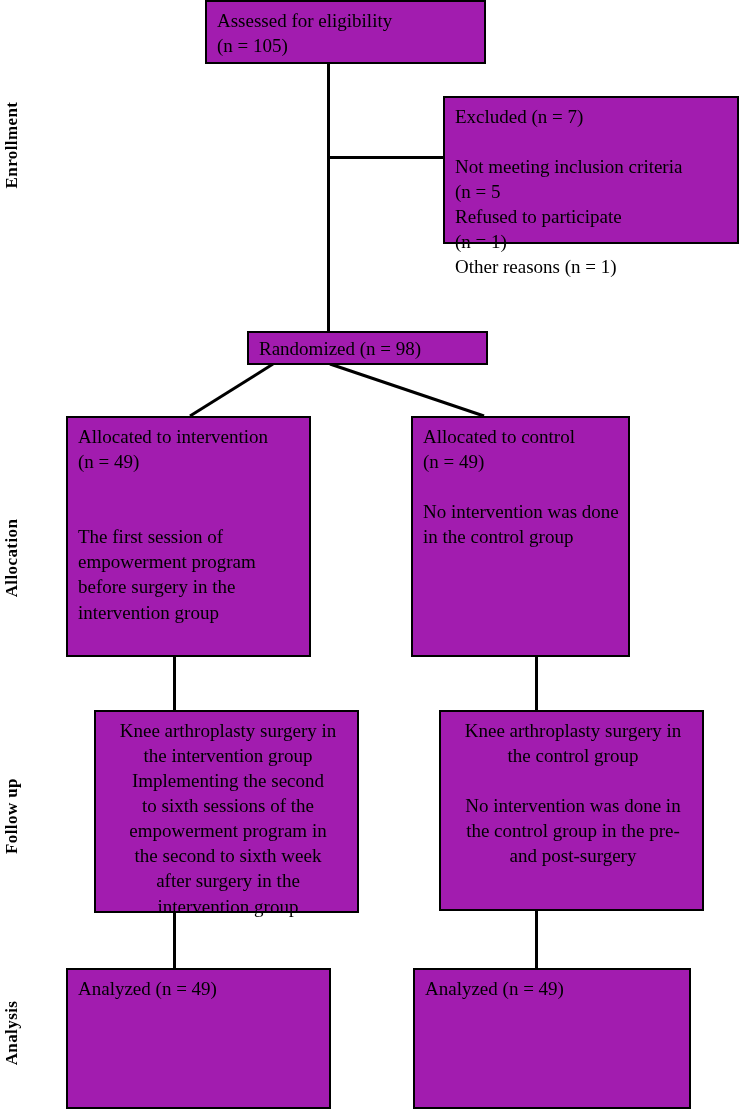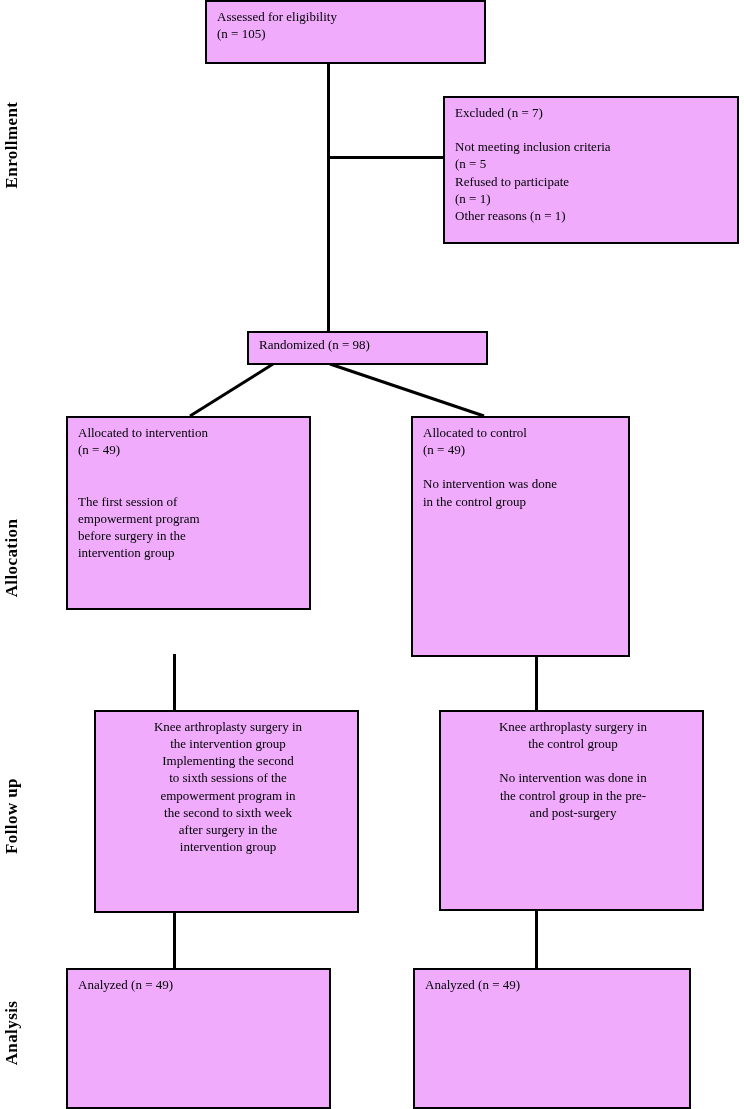--- a/index.html
+++ b/index.html
@@ -15,24 +15,24 @@
     overflow: hidden;
     font-family: "Liberation Serif", "DejaVu Serif", serif;
     color: #000000;
   }
 
   
   .box {
     position: absolute;
     box-sizing: border-box;
     border: 2px solid #000000;
-    background: #f0abfc;
+    background: #a21caf;
     padding: 6px 8px 6px 10px;
     font-family: "Liberation Serif", "DejaVu Serif", serif;
-    font-size: 13px;
+    font-size: 19px;
     line-height: 1.32;
     color: #000000;
     white-space: pre-line;
   }
   .box.centered {
     text-align: center;
     padding-left: 11px;
     padding-right: 8px;
     margin-left: 28px;
   }
@@ -114,21 +114,21 @@
   <div class="box" style="left:443px; top:96px; width:296px; height:148px;">Excluded (n = 7)
 
   Not meeting inclusion criteria
   (n = 5
   Refused to participate
   (n = 1)
   Other reasons (n = 1)</div>
 
   <div class="box tight" style="left:207px; top:331px; width:241px; height:34px;">Randomized (n = 98)</div>
 
-  <div class="box" style="left:66px; top:416px; width:245px; height:194px;">Allocated to intervention
+  <div class="box" style="left:66px; top:416px; width:245px; height:241px;">Allocated to intervention
 (n = 49)
 
 
 The first session of
 empowerment program
 before surgery in the
 intervention group</div>
 
   <div class="box" style="left:411px; top:416px; width:219px; height:241px;">Allocated to control
 (n = 49)

